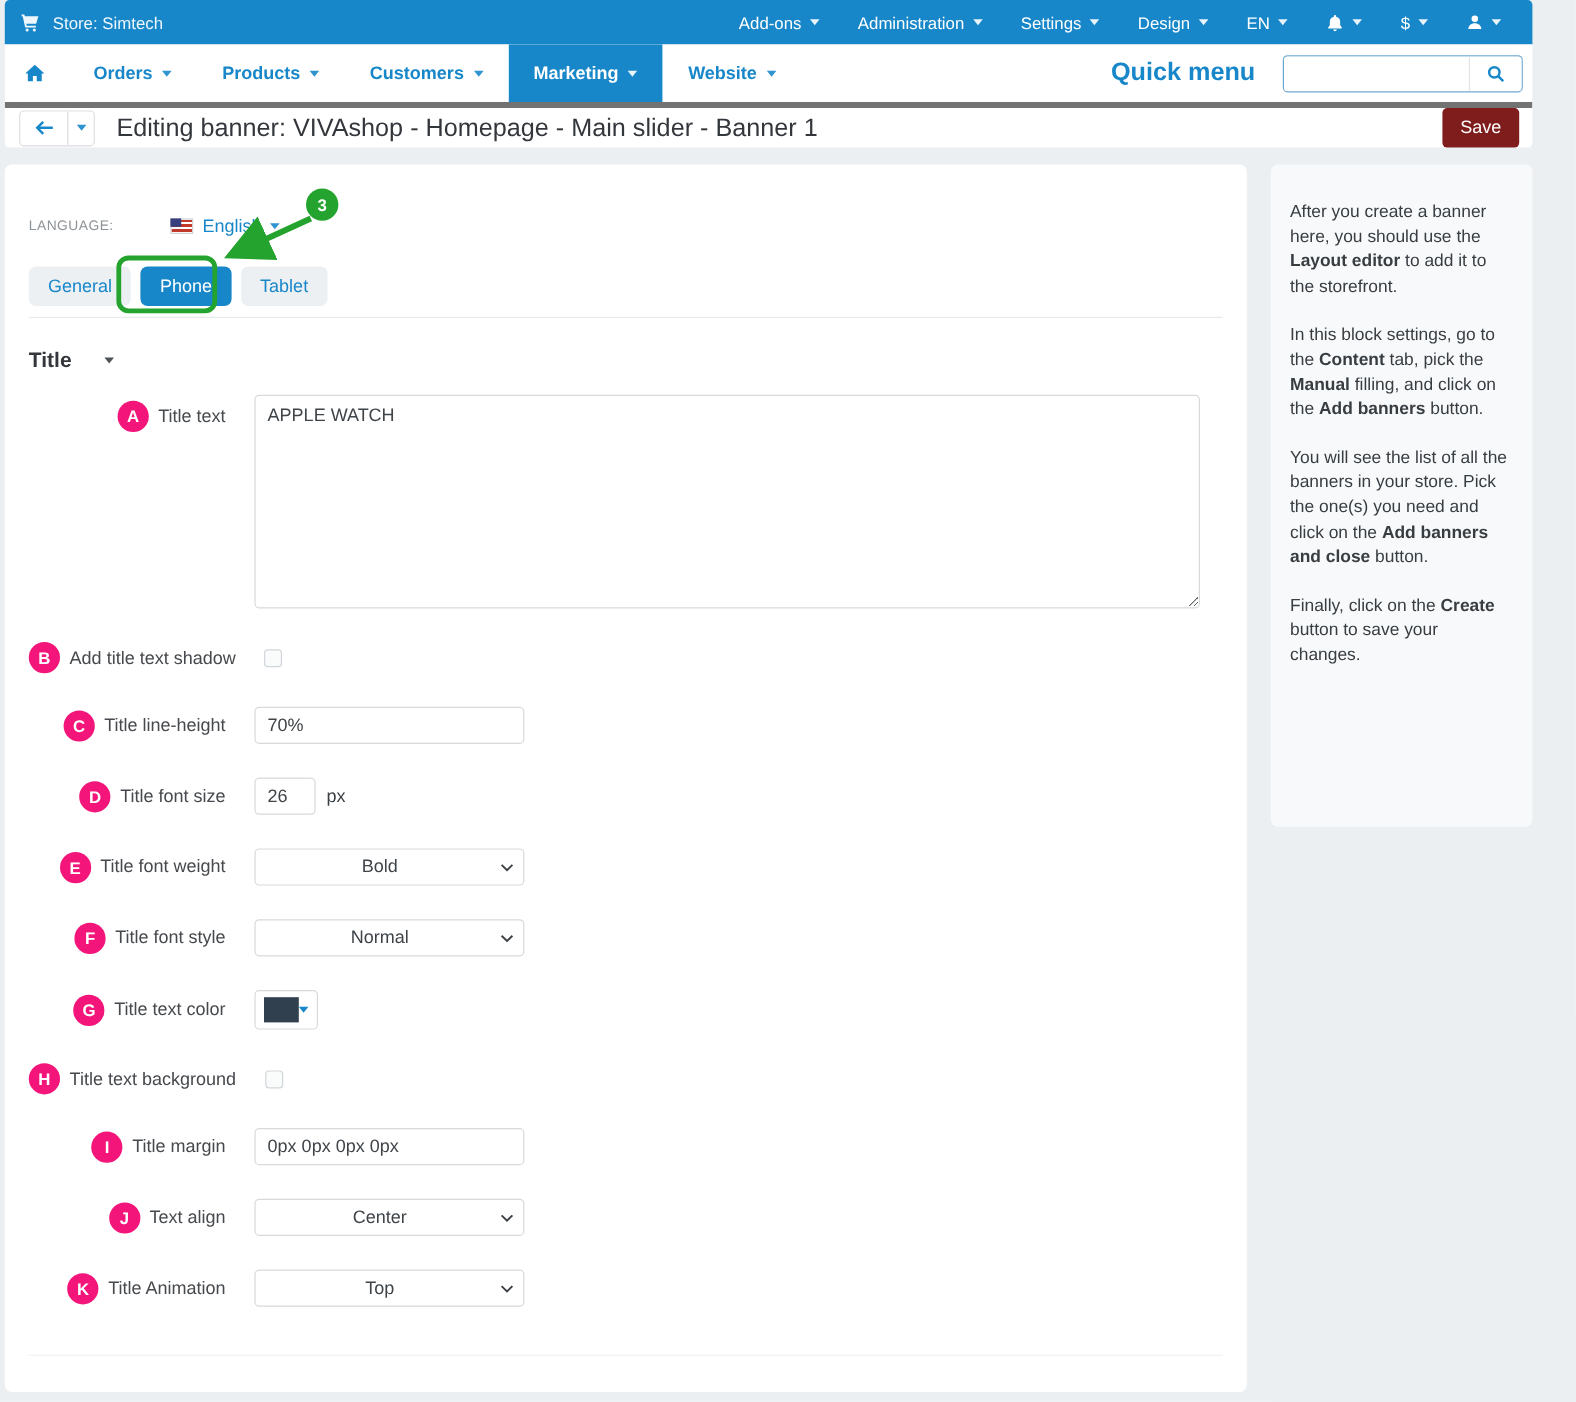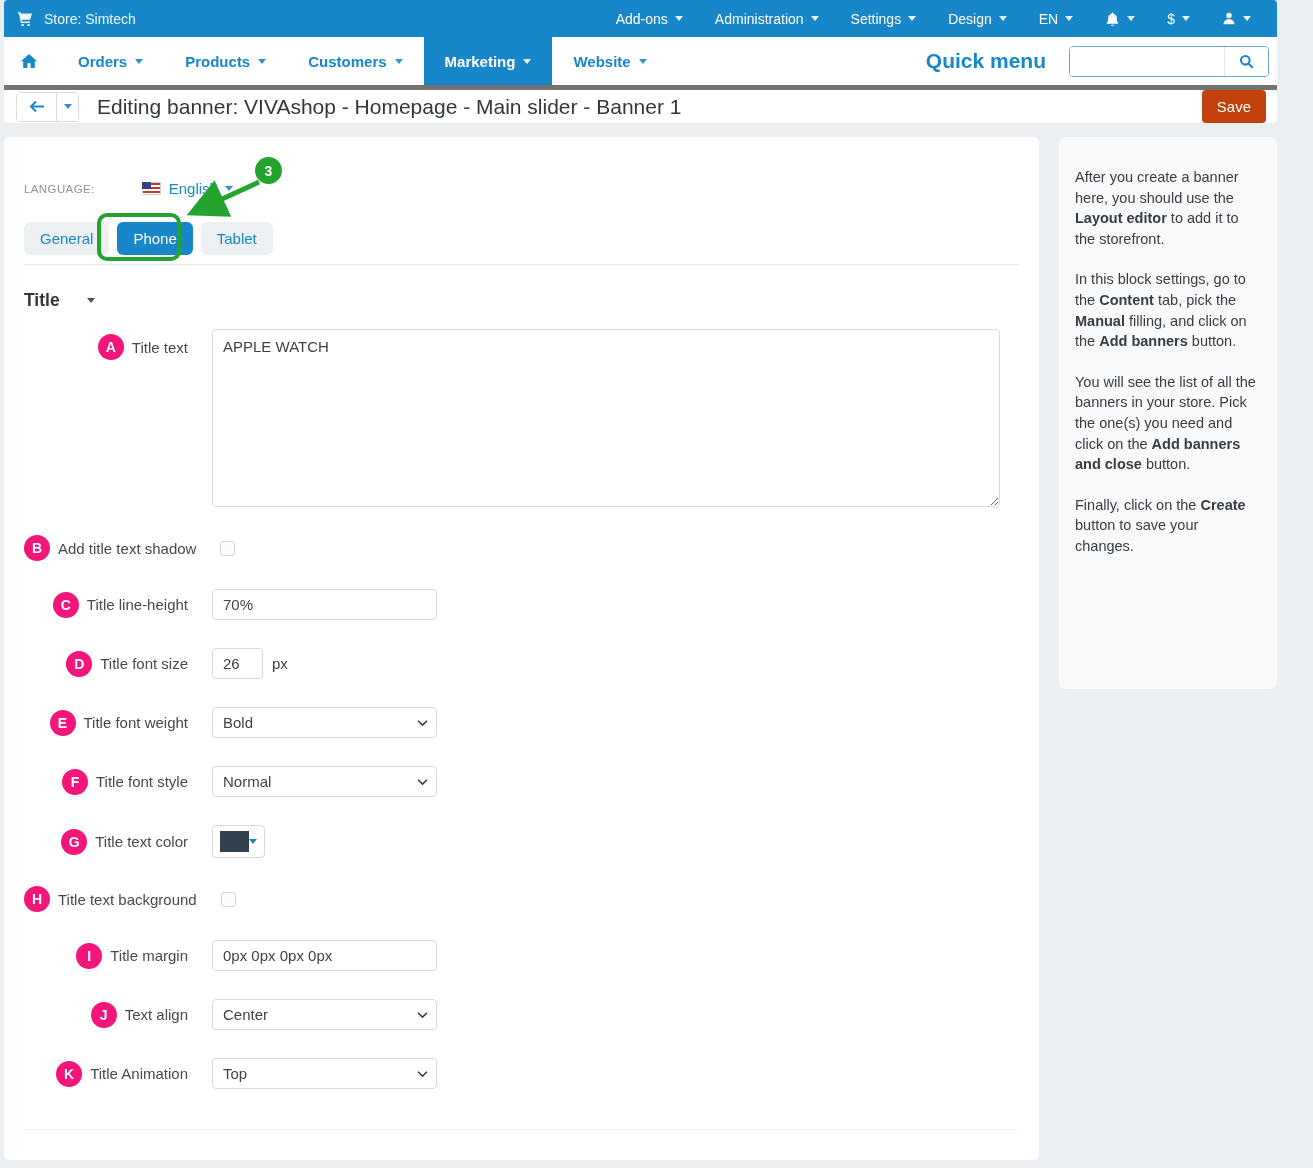--- a/index.html
+++ b/index.html
@@ -33,21 +33,21 @@
   .searchbox { width: 200px; height: 31px; border: 1px solid #6ca7d2; border-radius: 4px; background: #fff; display: flex; overflow: hidden; }
   .searchbox input { flex: 1; min-width: 0; border: none; outline: none; padding: 0 9px; font-size: 14px; font-family: inherit; color: #3f4449; }
   .search-btn { width: 44px; border: none; border-left: 1px solid #e2e5e7; background: #fff; display: flex; align-items: center; justify-content: center; color: #1787c9; cursor: pointer; }
 
   
   .titlebar { height: 38px; background: #fff; border-top: 5px solid #737373; border-radius: 0 0 4px 4px; display: flex; align-items: center; padding: 0 11px 0 12px; }
   .back-group { display: flex; height: 30px; border: 1px solid #d9dcdf; border-radius: 4px; overflow: hidden; background: #fff; }
   .back-main { width: 39px; display: flex; align-items: center; justify-content: center; color: #1787c9; background: #fff; border: none; cursor: pointer; }
   .back-caret { width: 22px; border: none; border-left: 1px solid #d9dcdf; background: #fff; color: #1787c9; display: flex; align-items: center; justify-content: center; cursor: pointer; }
   .page-title { margin-left: 18px; font-size: 21px; font-weight: 500; color: #33373c; white-space: nowrap; }
-  .save-btn { margin-left: auto; background: #c2410c; color: #fff; border: none; border-radius: 4px; font-size: 15px; font-family: inherit; padding: 8px 15px; cursor: pointer; }
+  .save-btn { margin-left: auto; background: #7f1d1d; color: #fff; border: none; border-radius: 4px; font-size: 15px; font-family: inherit; padding: 8px 15px; cursor: pointer; }
 
   
   .content { display: flex; gap: 20px; margin-top: 14px; align-items: flex-start; }
   .main-card { position: relative; width: 1035px; min-height: 1023px; background: #fff; border-radius: 6px; }
   .side-card { width: 218px; height: 552px; background: #f7f9fa; border-radius: 6px; padding: 30px 16px; font-size: 14.5px; line-height: 20.6px; color: #383d42; }
   .side-card p { margin: 0 0 20px; }
   .side-card a { color: #2289cf; text-decoration: none; cursor: pointer; }
 
   
   .lang-row { display: flex; align-items: center; padding: 43px 20px 0; }
@@ -76,21 +76,21 @@
   .row.top .lcol { margin-top: 5px; }
   .lcol { flex: 0 0 164px; display: flex; justify-content: flex-end; align-items: center; gap: 8px; }
   .ccol { margin-left: 24px; display: flex; align-items: center; }
   .letter { flex: 0 0 26px; width: 26px; height: 26px; border-radius: 50%; background: #f31579; color: #fff; font-size: 14px; font-weight: 700; display: flex; align-items: center; justify-content: center; }
   .flabel { font-size: 15px; color: #46494d; white-space: nowrap; }
   .f-textarea { width: 788px; height: 178px; border: 1px solid #d6dadd; border-radius: 4px; padding: 8px 10px; font-family: inherit; font-size: 15px; color: #3f4449; resize: both; outline: none; }
   .f-text { width: 225px; height: 31px; border: 1px solid #d6dadd; border-radius: 4px; padding: 0 10px; font-family: inherit; font-size: 15px; color: #3f4449; outline: none; background: #fff; }
   .f-text.small { width: 51px; }
   .suffix { margin-left: 9px; font-size: 15px; color: #3b4045; }
   .f-select-wrap { position: relative; display: inline-flex; }
-  .f-select { appearance: none; -webkit-appearance: none; width: 225px; height: 31px; border: 1px solid #d6dadd; border-radius: 4px; background: #fff; padding: 0 26px 0 10px; font-family: inherit; font-size: 15px; color: #3f4449; outline: none; cursor: pointer; }
+  .f-select { appearance: none; -webkit-appearance: none; width: 225px; height: 31px; border: 1px solid #d6dadd; border-radius: 4px; background: #fff; padding: 0 26px 0 10px; font-family: inherit; font-size: 15px; color: #3f4449; outline: none; cursor: pointer; text-align: center; }
   .sel-chev { position: absolute; right: 9px; top: 50%; transform: translateY(-46%); pointer-events: none; display: flex; color: #3c4045; }
   .f-check { appearance: none; -webkit-appearance: none; width: 15px; height: 15px; border: 1px solid #d2d6da; border-radius: 3px; background: #fafbfb; margin: 0; cursor: pointer; }
   .color-box { width: 53px; height: 33px; border: 1px solid #d6dadd; border-radius: 4px; background: #fff; display: flex; align-items: center; justify-content: space-between; padding: 0 7px; cursor: pointer; }
   .color-swatch { width: 30px; height: 21px; }
   .color-caret { width: 0; height: 0; border-left: 4px solid transparent; border-right: 4px solid transparent; border-top: 5px solid #1787c9; }
   .bottom-divider { position: absolute; left: 20px; right: 20px; top: 992px; height: 1px; background: #f0f2f3; }
 </style>
 </head>
 <body>
 

